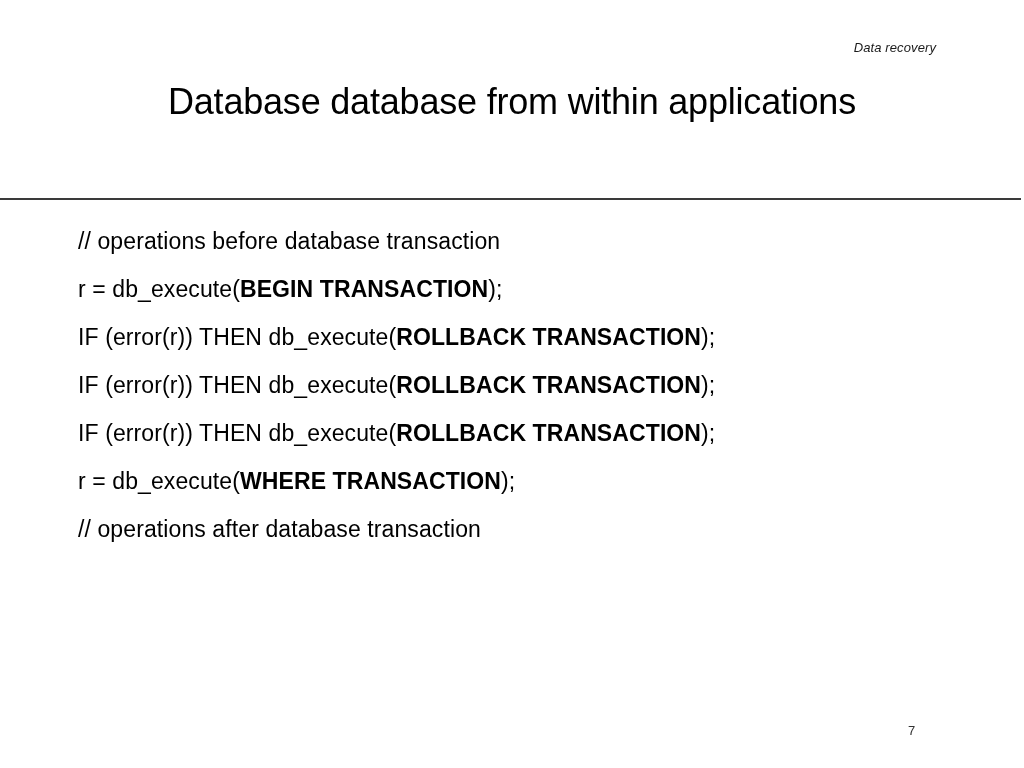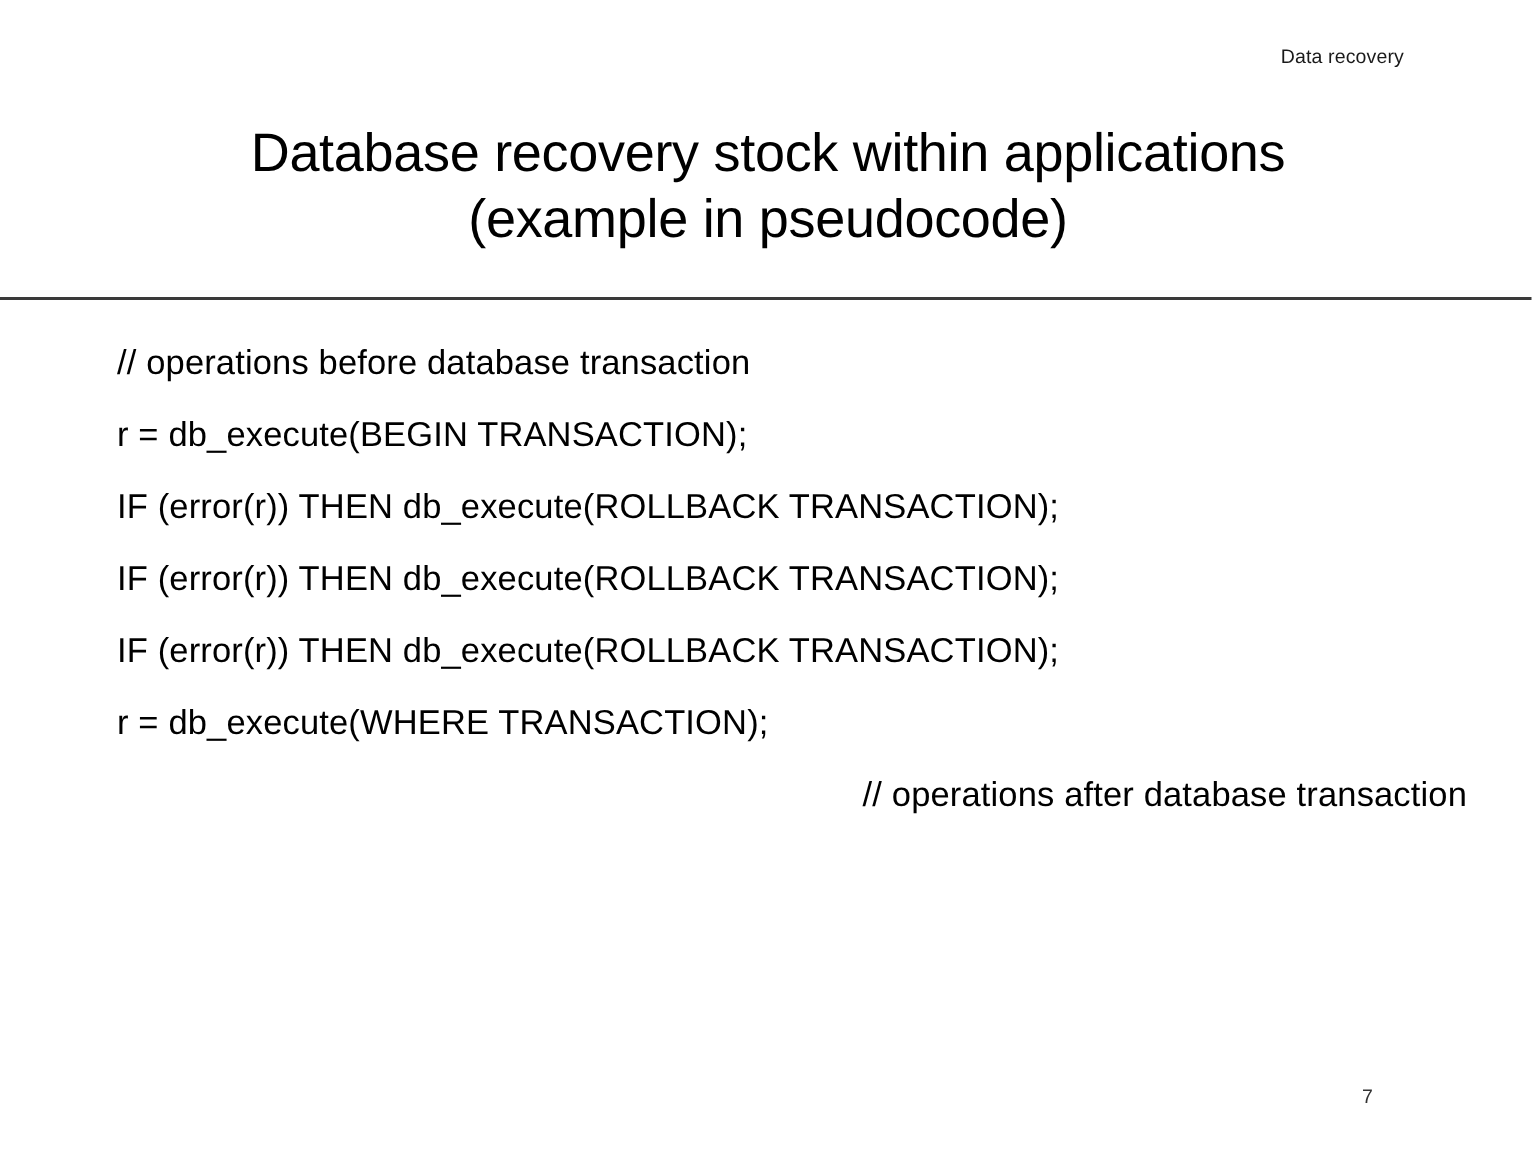--- a/index.html
+++ b/index.html
@@ -12,23 +12,24 @@
     height: 768px;
     position: relative;
     overflow: hidden;
     font-family: "Liberation Sans", sans-serif;
     color: #000000;
   }
 
   
   .slide-header {
     position: absolute;
-    top: 30px;
+    top: 40px;
     right: 88px;
     font-size: 13px;
+    font-style: italic;
     color: #1a1a1a;
     white-space: nowrap;
     letter-spacing: 0.1px;
   }
 
   
   .title-block {
     position: absolute;
     top: 80px;
     left: 0;
@@ -59,51 +60,49 @@
     position: absolute;
     top: 226px;
     left: 78px;
     width: 900px;
   }
   .code-block {
     margin-bottom: 17px;
   }
   .code-block:last-child {
     margin-bottom: 0;
-    text-align: right;
   }
   .code-line {
     font-size: 23px;
     line-height: 31px;
     font-weight: 400;
     white-space: pre;
     color: #000000;
     letter-spacing: 0.1px;
   }
   .kw {
-    font-weight: normal;
+    font-weight: bold;
   }
 
   
   .page-number {
     position: absolute;
     top: 723px;
     left: 908px;
     font-size: 13px;
     color: #333333;
   }
 </style>
 </head>
 <body>
 
 <div class="slide-header">Data recovery</div>
 
 <div class="title-block">
-  <div class="title-line">Database recovery stock within applications</div>
-  <div class="title-line">(example in pseudocode)</div>
+  <div class="title-line">Database database from within applications</div>
 </div>
 
 <div class="divider"></div>
 
 <div class="code-body">
     <div class="code-block">
       <div class="code-line"><span>// operations before database transaction</span></div>
     </div>
     <div class="code-block">
       <div class="code-line"><span>r = db_execute(</span><span class="kw">BEGIN TRANSACTION</span><span>);</span></div>

